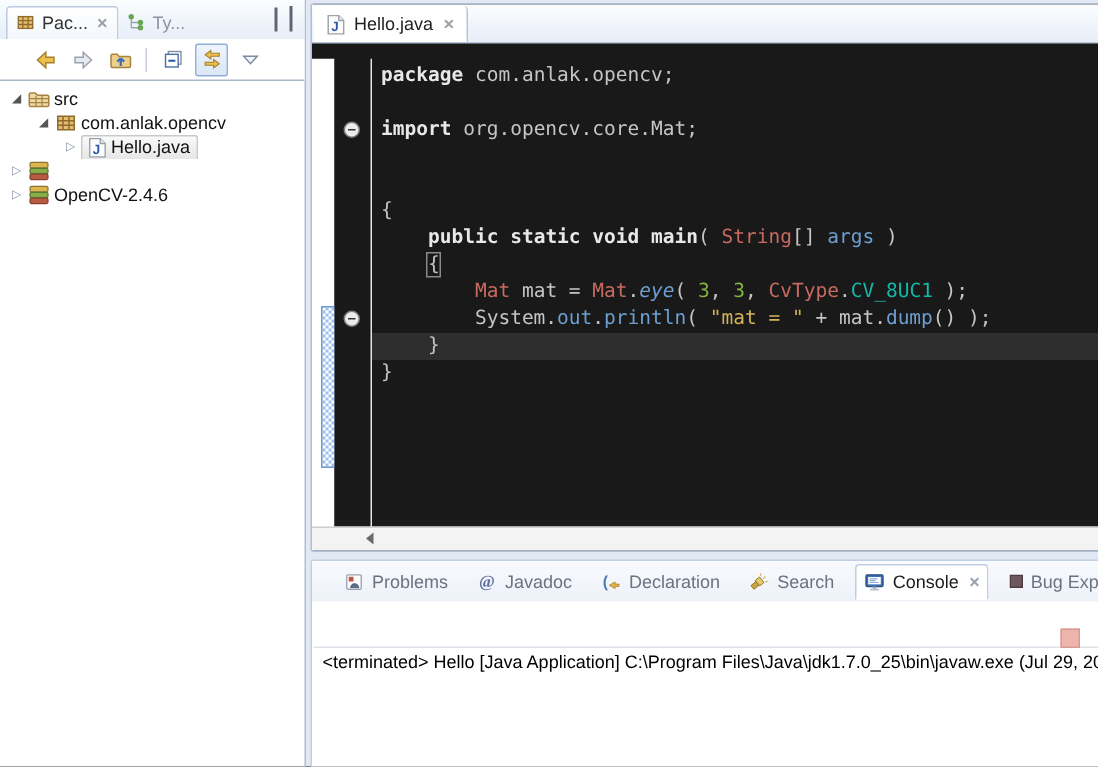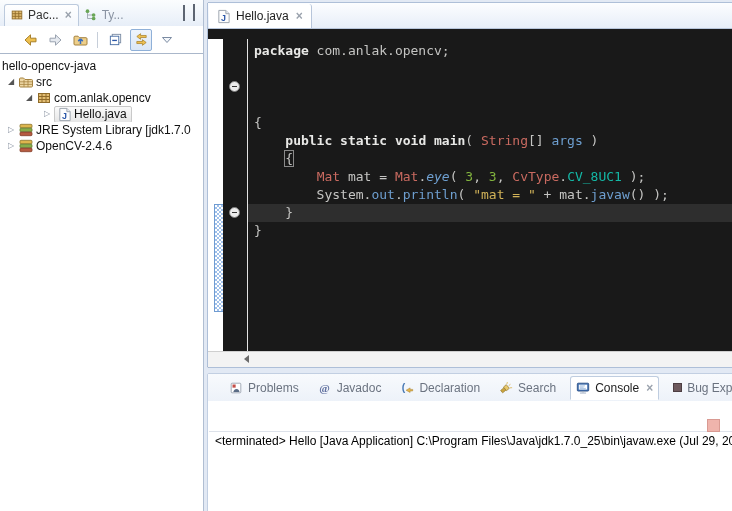--- a/index.html
+++ b/index.html
@@ -159,23 +159,20 @@
       </div>
       <div class="tb-btn">
         <span class="icon">
           <svg width="12" height="8" viewBox="0 0 12 8">
             <path d="M1.5 1.5h9L6 6.5z" fill="#f4f7fb" stroke="#7b8ba2"></path>
           </svg>
         </span>
       </div>
     </div>
   <div id="lp-tree">
-      <div class="tree-row" style="padding-left: 2px;">
-        <span class="tree-label">hello-opencv-java</span>
-      </div>
       <div class="tree-row" style="padding-left: 4px;">
         <span class="expander open">◢</span>
         <span class="tree-icon">
           <span class="icon">
             <svg width="16" height="16" viewBox="0 0 16 16">
               <path d="M1.5 5c0-.6.4-1 1-1h3L7 5.5h6.5c.6 0 1 .4 1 1V12c0 .6-.4 1-1 1h-11c-.6 0-1-.4-1-1z" fill="#efd9a7" stroke="#a5823f"></path>
               <path d="M2 7.8h12M2 10.4h12M6 5.8v7M10 5.8v7" stroke="#a5823f" stroke-width="0.8" fill="none"></path>
             </svg>
           </span>
         </span>
@@ -212,21 +209,20 @@
         <span class="expander closed">▷</span>
         <span class="tree-icon">
           <span class="icon">
             <svg width="16" height="16" viewBox="0 0 16 16">
               <rect x="2" y="2.3" width="12" height="3.6" rx="1" fill="#ddb54e" stroke="#8a7430" stroke-width="0.8"></rect>
               <rect x="2" y="6.2" width="12" height="3.6" rx="1" fill="#86ad49" stroke="#5c7a2e" stroke-width="0.8"></rect>
               <rect x="2" y="10.1" width="12" height="3.6" rx="1" fill="#b65b41" stroke="#84402c" stroke-width="0.8"></rect>
             </svg>
           </span>
         </span>
-        <span class="tree-label">JRE System Library [jdk1.7.0</span>
       </div>
       <div class="tree-row" style="padding-left: 4px;">
         <span class="expander closed">▷</span>
         <span class="tree-icon">
           <span class="icon">
             <svg width="16" height="16" viewBox="0 0 16 16">
               <rect x="2" y="2.3" width="12" height="3.6" rx="1" fill="#ddb54e" stroke="#8a7430" stroke-width="0.8"></rect>
               <rect x="2" y="6.2" width="12" height="3.6" rx="1" fill="#86ad49" stroke="#5c7a2e" stroke-width="0.8"></rect>
               <rect x="2" y="10.1" width="12" height="3.6" rx="1" fill="#b65b41" stroke="#84402c" stroke-width="0.8"></rect>
             </svg>
@@ -259,27 +255,28 @@
           <i></i>
         </div>
         <div class="fold-marker" style="top: 168px;">
           <i></i>
         </div>
       </div>
     <div id="ed-rulersep"></div>
     <div id="code">
         <div class="code-line"><span class="tok kw">package</span><span class="tok pl"> com.anlak.opencv;</span></div>
         <div class="code-line"></div>
+        <div class="code-line"><span class="tok kw">import</span><span class="tok pl"> org.opencv.core.Mat;</span></div>
         <div class="code-line"></div>
         <div class="code-line"></div>
         <div class="code-line"><span class="tok pl">{</span></div>
         <div class="code-line"><span class="tok pl">    </span><span class="tok kw">public</span><span class="tok pl"> </span><span class="tok kw">static</span><span class="tok pl"> </span><span class="tok kw">void</span><span class="tok pl"> </span><span class="tok kw">main</span><span class="tok pl">( </span><span class="tok type">String</span><span class="tok pl">[] </span><span class="tok var">args</span><span class="tok pl"> )</span></div>
         <div class="code-line"><span class="tok pl">    </span><span class="tok bracebox">{</span></div>
         <div class="code-line"><span class="tok pl">        </span><span class="tok type">Mat</span><span class="tok pl"> mat = </span><span class="tok type">Mat</span><span class="tok pl">.</span><span class="tok smethod">eye</span><span class="tok pl">( </span><span class="tok num">3</span><span class="tok pl">, </span><span class="tok num">3</span><span class="tok pl">, </span><span class="tok type">CvType</span><span class="tok pl">.</span><span class="tok constr">CV_8UC1</span><span class="tok pl"> );</span></div>
-        <div class="code-line"><span class="tok pl">        System.</span><span class="tok var">out</span><span class="tok pl">.</span><span class="tok method">println</span><span class="tok pl">( </span><span class="tok str">"mat = "</span><span class="tok pl"> + mat.</span><span class="tok method">javaw</span><span class="tok pl">() );</span></div>
+        <div class="code-line"><span class="tok pl">        System.</span><span class="tok var">out</span><span class="tok pl">.</span><span class="tok method">println</span><span class="tok pl">( </span><span class="tok str">"mat = "</span><span class="tok pl"> + mat.</span><span class="tok method">dump</span><span class="tok pl">() );</span></div>
         <div class="code-line hl"><span class="tok pl">    }</span></div>
         <div class="code-line"><span class="tok pl">}</span></div>
       </div>
   </div>
   <div id="ed-hscroll">
     <div id="hscroll-left"></div>
   </div>
 </div>
 
 <div id="bottom-panel">

